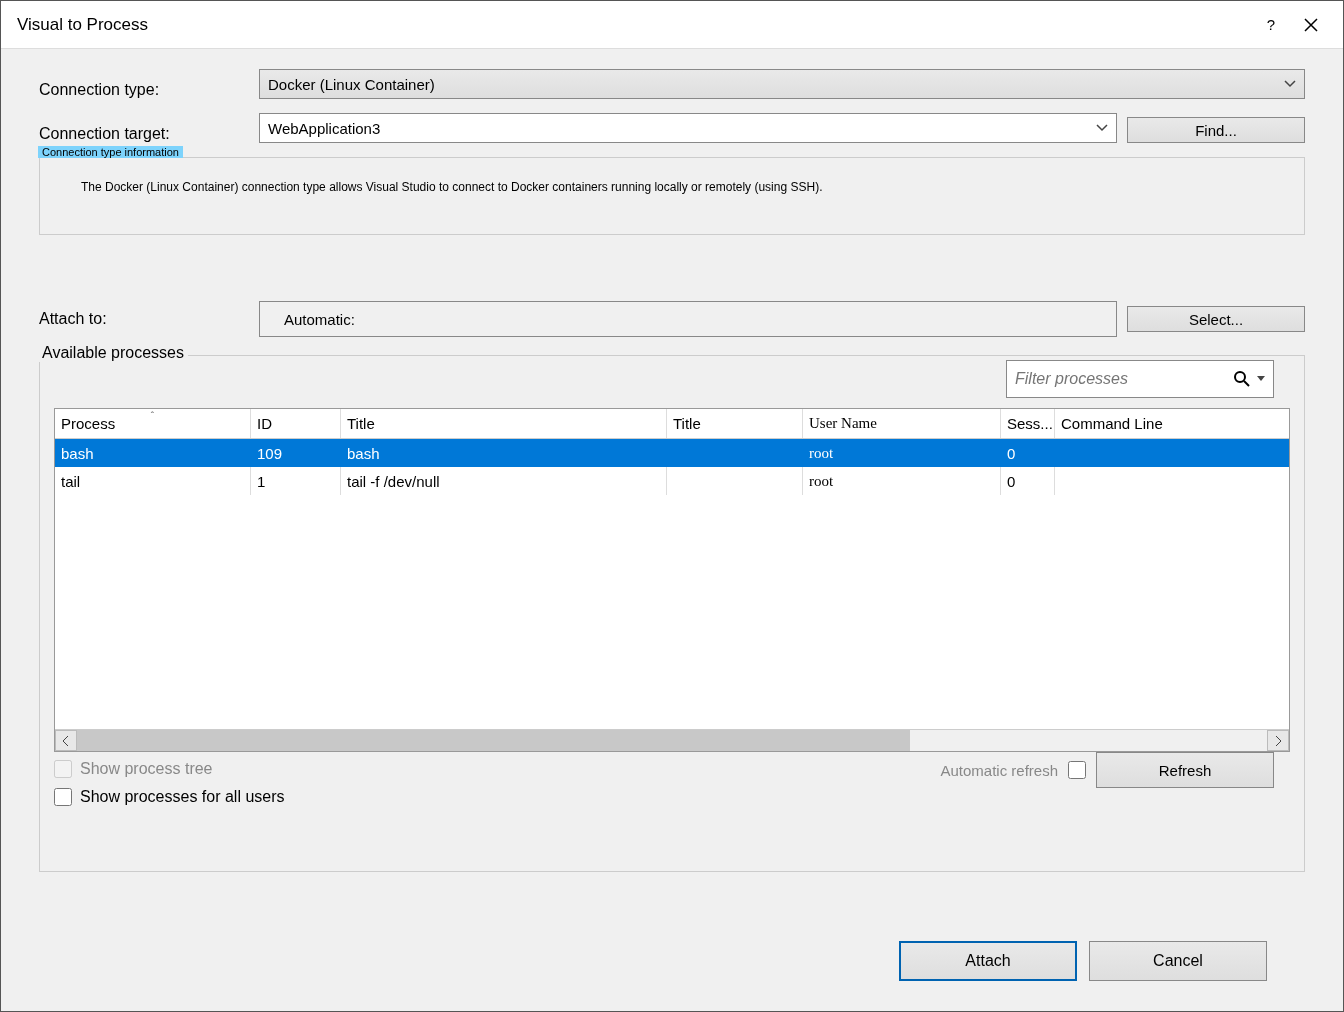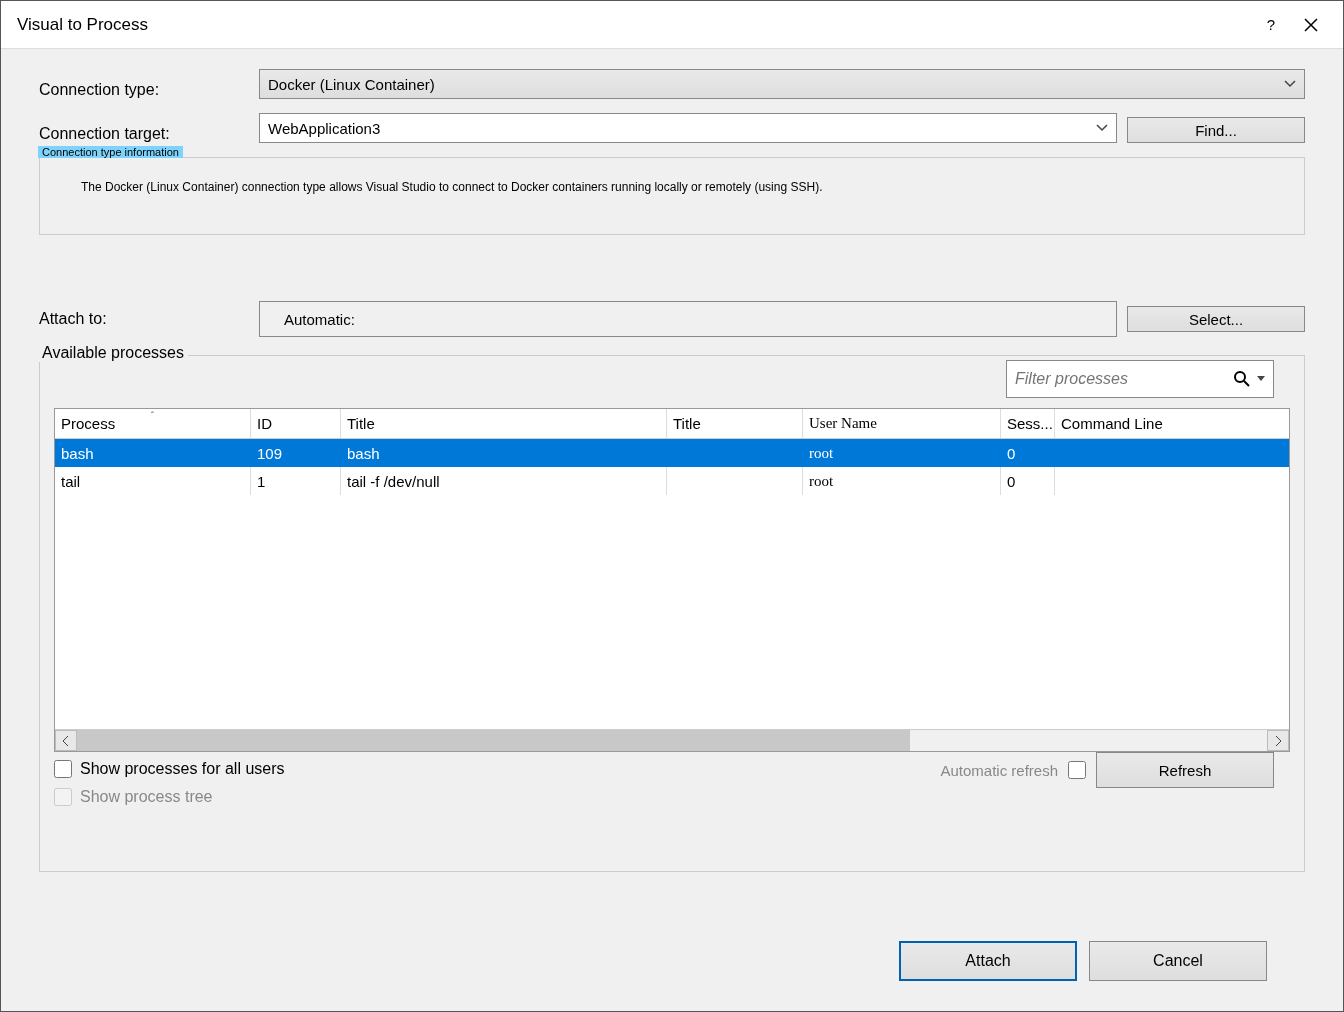--- a/index.html
+++ b/index.html
@@ -254,27 +254,27 @@
           <div class="arrow">
               <svg width="8" height="10" viewBox="0 0 8 10">
                 <path d="M2 0 L7 5 L2 10" stroke="#444" fill="none"></path>
               </svg>
             </div>
         </div>
       </div>
 
       <div style="display:flex; justify-content:space-between; align-items:flex-start;">
         <div>
+          <div class="check-row dim">
+            <input type="checkbox" disabled="" style="">
+            <span>Show process tree</span>
+          </div>
           <div class="check-row">
             <input type="checkbox" style="">
             <span>Show processes for all users</span>
-          </div>
-          <div class="check-row dim">
-            <input type="checkbox" disabled="" style="">
-            <span>Show process tree</span>
           </div>
         </div>
         <div class="auto-row">
           <span class="dim">Automatic refresh</span>
           <input type="checkbox" style="width: 18px; height: 18px;">
           <div class="refresh-btn">
               <span>Refresh</span>
             </div>
         </div>
       </div>

